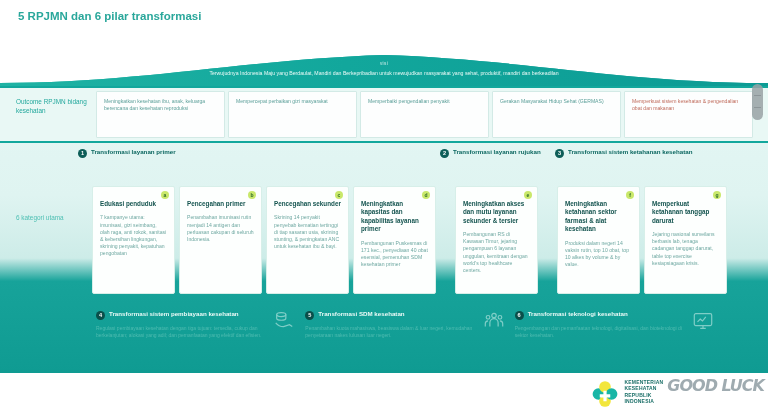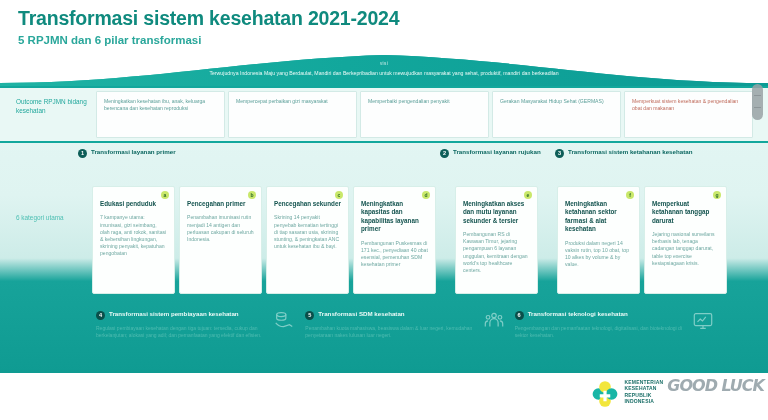--- a/index.html
+++ b/index.html
@@ -107,21 +107,20 @@
     background: #9aa3a6; border-radius: 6px; opacity: .85;
   }
   .scrollbar i { display: block; height: 1px; background: #7d8689; margin: 11px 2px 0 2px; }
 </style>
 </head>
 <body>
 
 <div id="page">
 
   <div class="hdr">
-    <h1>Transformasi sistem kesehatan 2021-2024</h1>
     <div class="sub">5 RPJMN dan 6 pilar transformasi</div>
   </div>
 
   <div class="roof-wrap">
     <svg class="roof-svg" width="768" height="44" viewBox="0 0 768 44">
       <defs>
         <linearGradient id="rg" x1="0" y1="0" x2="1" y2="0">
           <stop offset="0%" stop-color="#1fb3a4"></stop>
           <stop offset="45%" stop-color="#12a79c"></stop>
           <stop offset="100%" stop-color="#0c9b94"></stop>

